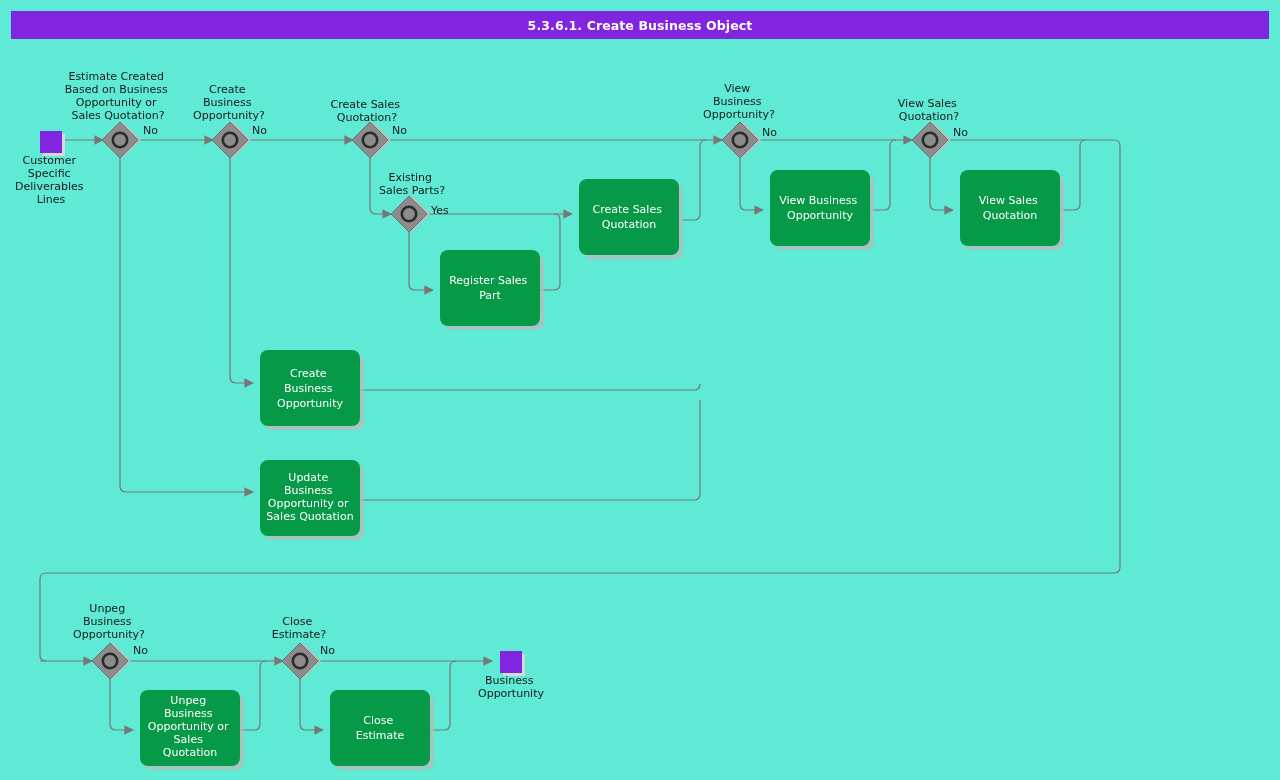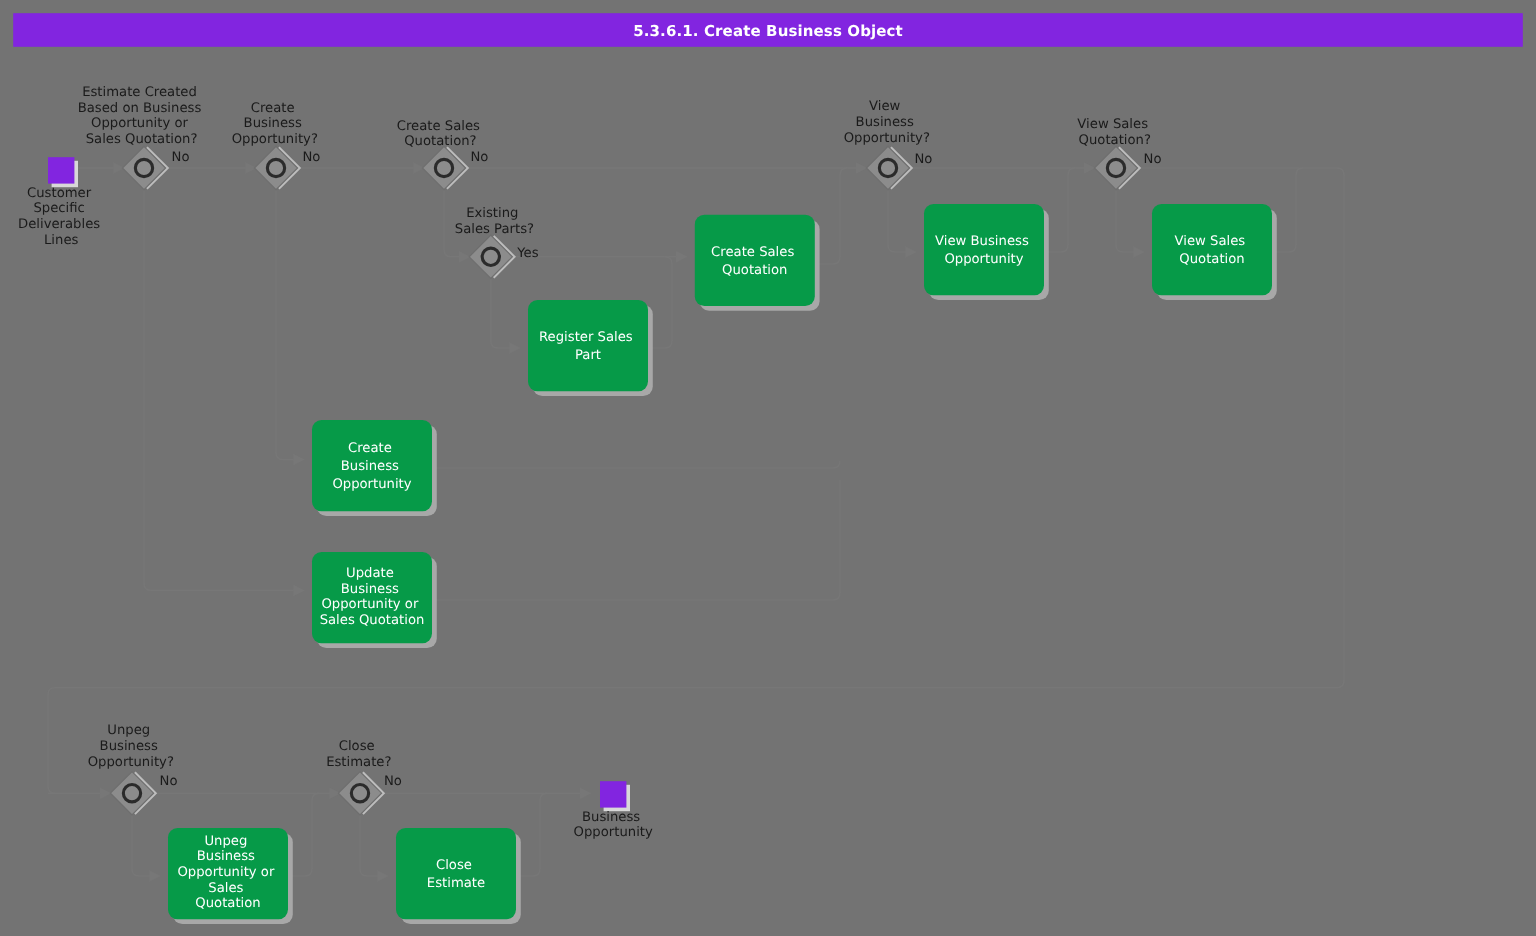--- a/index.html
+++ b/index.html
@@ -8,21 +8,21 @@
     margin: 0; padding: 0;
     width: 1280px; height: 780px;
     background: #ffffff;
     font-family: "DejaVu Sans", sans-serif;
     overflow: hidden;
   }
   #page {
     position: relative;
     width: 1280px;
     height: 780px;
-    background: #737373;
+    background: #5eead4;
   }
   #titlebar {
     position: absolute;
     left: 11px; top: 11px;
     width: 1258px; height: 28px;
     background: #8225e0;
     display: flex;
     align-items: center;
     justify-content: center;
   }

